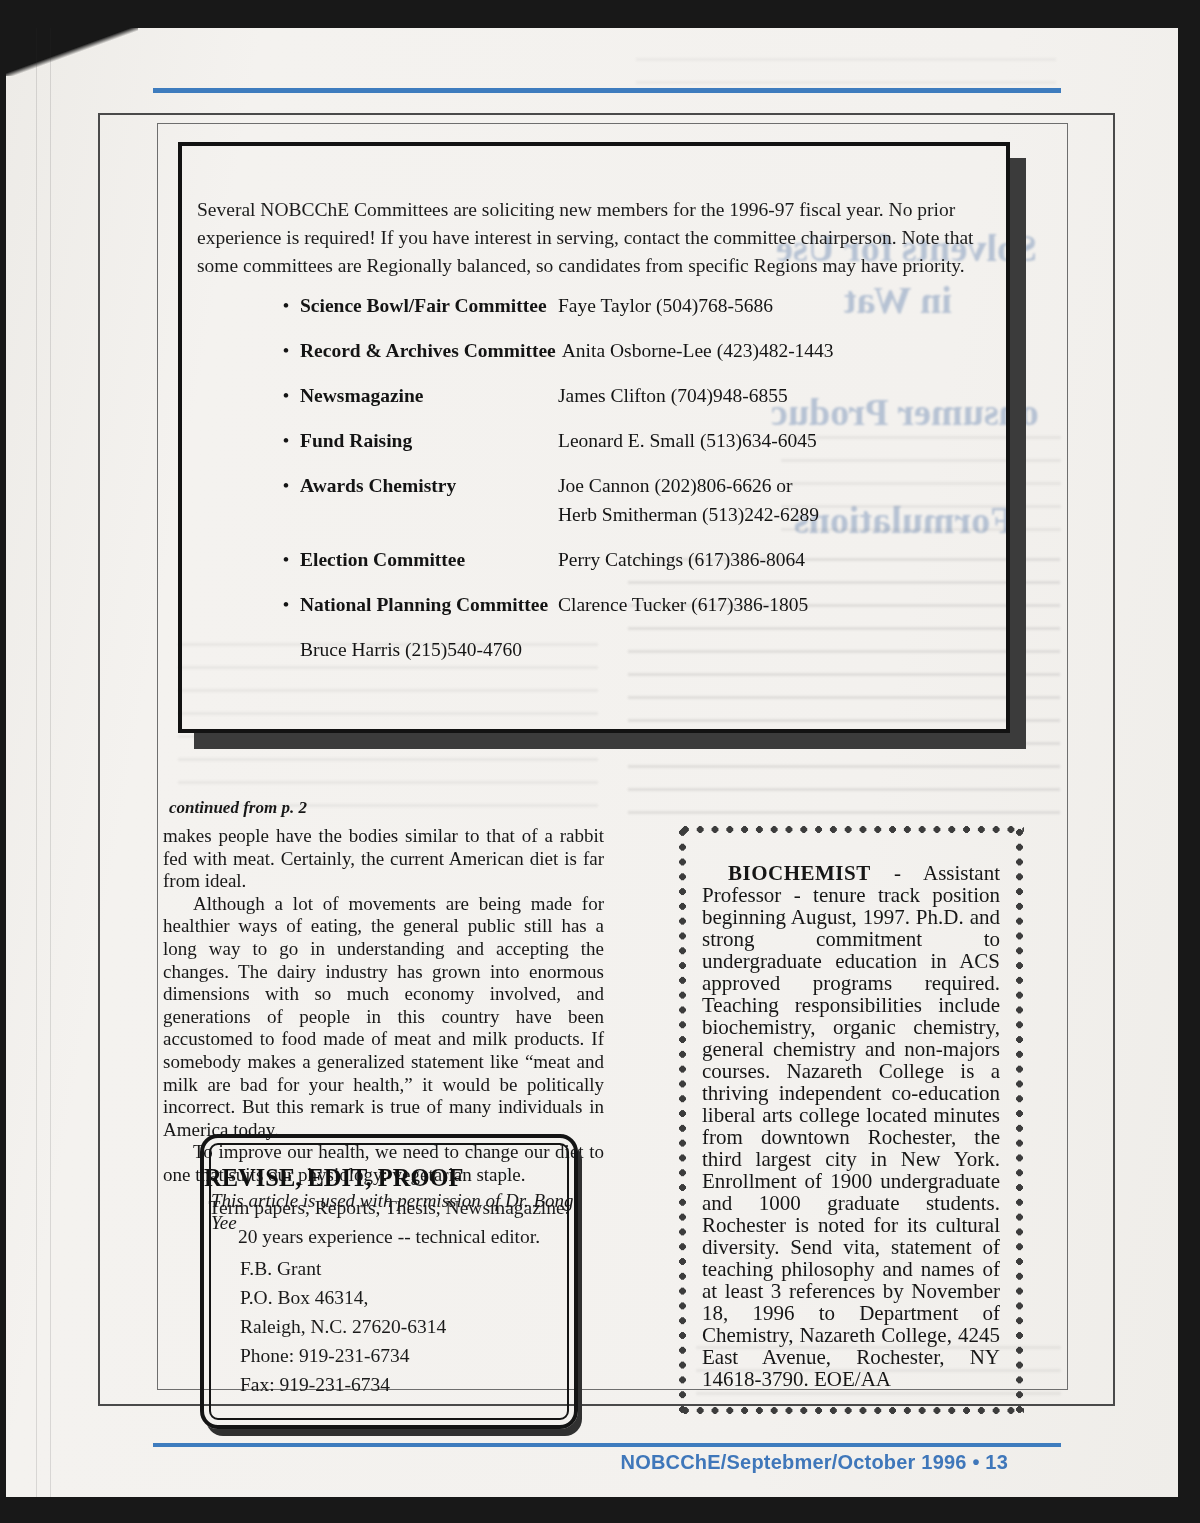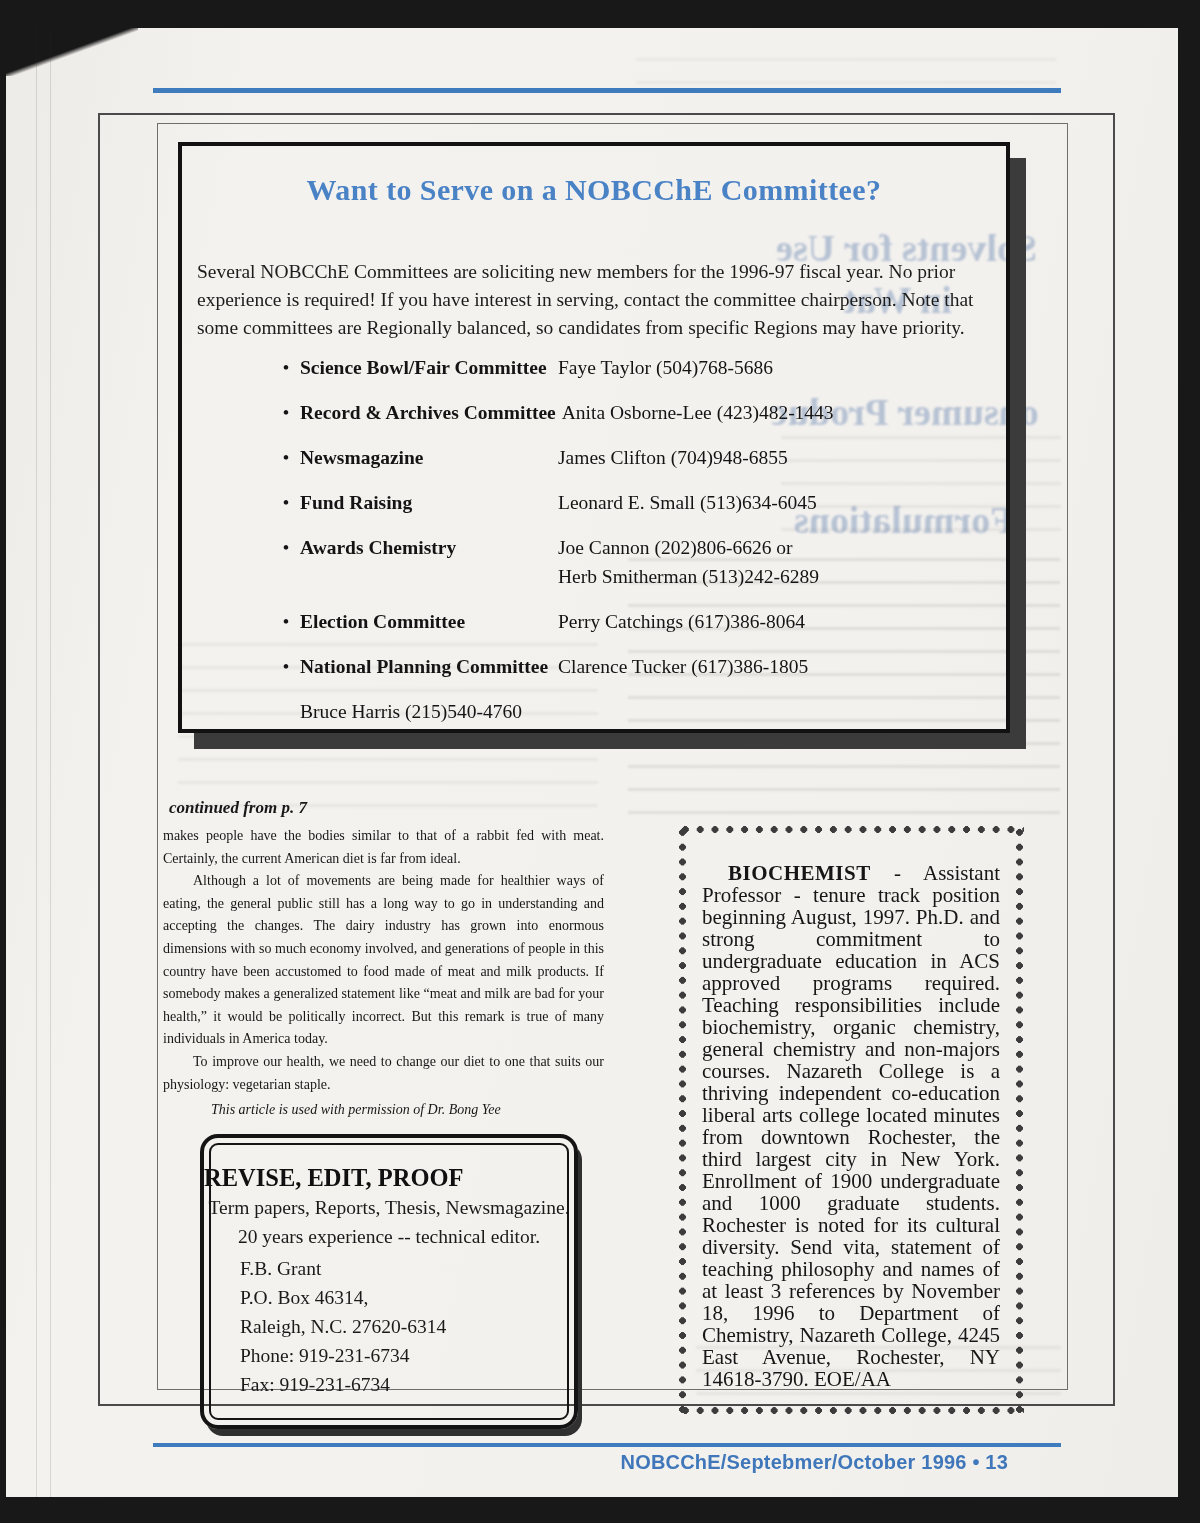--- a/index.html
+++ b/index.html
@@ -32,21 +32,21 @@
   .panel-title{margin:26px 10px 0;text-align:center;font-weight:bold;font-size:30px;
         line-height:36px;color:#4a82c6;letter-spacing:.4px;}
   .panel-intro{margin:50px 16px 0 15px;font-size:19.5px;line-height:28px;color:#1c1c1c;}
   .c-list{margin:11px 0 0 118px;}
   .c-row{display:flex;margin-bottom:16px;font-size:19.5px;line-height:29px;color:#141414;}
   .c-name{font-weight:bold;min-width:252px;padding-right:6px;position:relative;white-space:nowrap;}
   .c-name::before{content:"•";position:absolute;left:-17px;top:0;font-size:17px;}
   
   .article{position:absolute;left:157px;top:770px;width:441px;z-index:2;color:#171717;}
   .article-note{font-weight:bold;font-style:italic;font-size:17px;margin:0 0 7px 6px;}
-  .article p{margin:0;font-size:14px;line-height:22.6px;text-align:justify;}
+  .article p{margin:0;font-size:19px;line-height:22.6px;text-align:justify;}
   .article p.indent{text-indent:30px;}
   .article p.attribution{font-style:italic;text-align:left;text-indent:0;margin:3px 0 0 48px;font-family:Liberation Serif, serif;}
   
   .revise-box{position:absolute;left:194px;top:1106px;width:370px;z-index:2;
         border:4px solid #141414;border-radius:18px;outline:2px solid #141414;outline-offset:-11px;
         box-shadow:5px 8px 0 -1px #303030;padding:22px 0 26px;}
   .revise-title{text-align:left;font-weight:bold;font-size:24.5px;margin-top:4px;color:#101010;}
   .revise-line{text-align:center;font-size:19.5px;line-height:27px;margin-top:2px;}
   .revise-contact{margin:4px 0 0 36px;font-size:19.5px;line-height:29px;}
   
@@ -85,21 +85,20 @@
     <div class="ghost ghost-stripes" style="left:622px;top:530px;width:432px;height:266px;opacity:.85;"></div>
     <div class="ghost ghost-stripes" style="left:172px;top:615px;width:420px;height:165px;opacity:.5;"></div>
     <div class="ghost ghost-stripes" style="left:690px;top:1318px;width:365px;height:60px;opacity:.55;"></div>
     <div class="ghost ghost-stripes" style="left:630px;top:30px;width:420px;height:46px;opacity:.4;"></div>
 
     <div class="rule rule-top"></div>
     <div class="outer-frame"></div>
     <div class="inner-frame"></div>
 
     <div class="committee-box">
-      <div class="panel-title">Want to Serve on a NOBCChE Committee?</div>
       <div class="panel-intro">Several NOBCChE Committees are soliciting new members for the 1996-97 fiscal year.  No prior experience is required!  If you have interest in serving, contact the committee chairperson.  Note that some committees are Regionally balanced, so candidates from specific Regions may have priority.</div>
       <div class="c-list">
         <div class="c-row">
             <span class="c-name">Science Bowl/Fair Committee</span>
             <span class="c-contact">
               <div>Faye Taylor (504)768-5686</div>
             </span>
           </div>
           <div class="c-row">
             <span class="c-name">Record &amp; Archives Committee</span>
@@ -140,21 +139,21 @@
           </div>
           <div class="c-row">
             <span class="c-contact">
               <div>Bruce Harris (215)540-4760</div>
             </span>
           </div>
       </div>
     </div>
 
     <div class="article">
-      <div class="article-note">continued from p. 7</div>
+      <div class="article-note">continued from p. 2</div>
       <p>makes people have the bodies similar to that of a rabbit fed with meat.  Certainly, the current American diet is far from ideal.</p>
       <p class="indent">Although a lot of movements are being made for healthier ways of eating, the general public still has a long way to go in understanding and accepting the changes.  The dairy industry has grown into enormous dimensions with so much economy involved, and generations of people in this country have been accustomed to food made of meat and milk products.  If somebody makes a generalized statement like “meat and milk are bad for your health,” it would be politically incorrect.  But this remark is true of many individuals in America today.</p>
       <p class="indent">To improve our health, we need to change our diet to one that suits our physiology: vegetarian staple.</p>
       <p class="attribution">This article is used with permission of Dr. Bong Yee</p>
     </div>
 
     <div class="revise-box">
       <div class="revise-title">REVISE, EDIT, PROOF</div>
       <div class="revise-line">Term papers, Reports, Thesis, Newsmagazine.</div>
       <div class="revise-line">20 years experience -- technical editor.</div>

